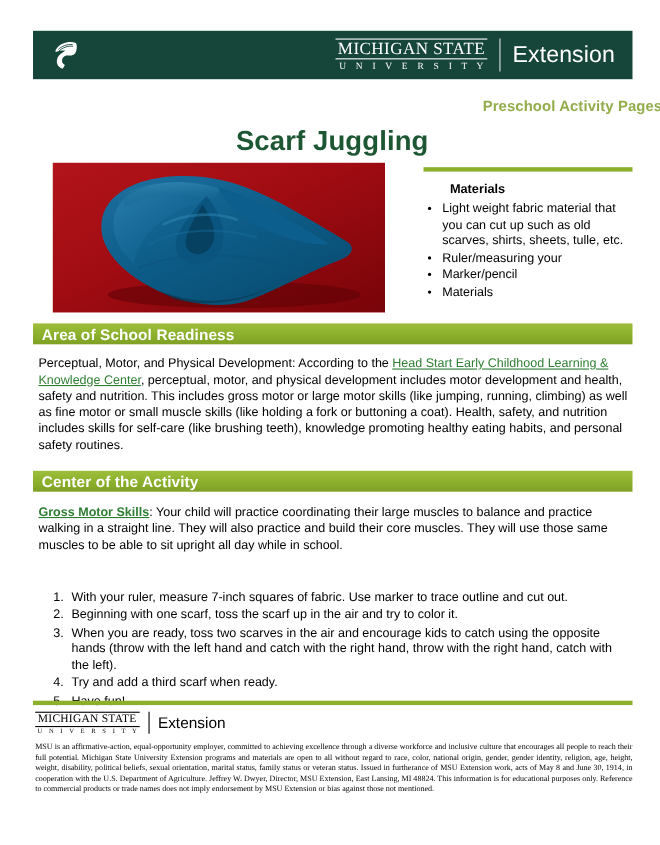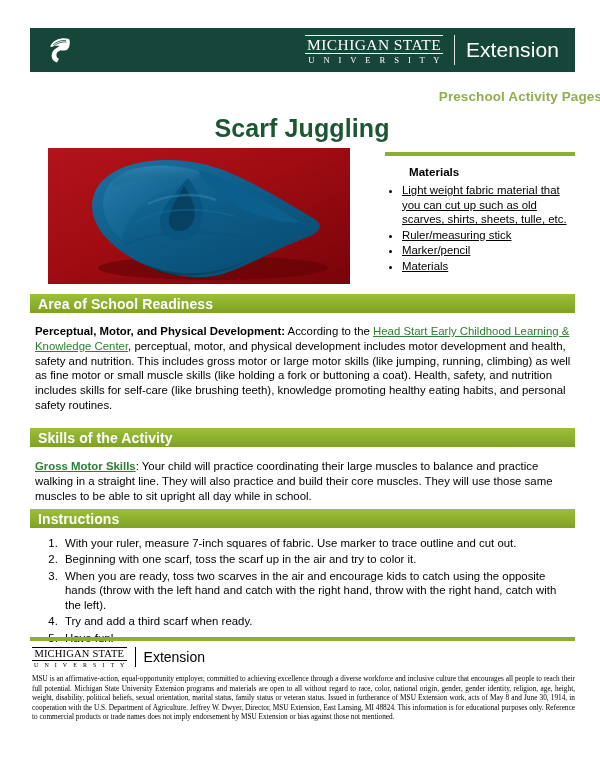--- a/index.html
+++ b/index.html
@@ -138,21 +138,20 @@
     font-size: 11.6px;
     font-weight: bold;
     color: #000;
     margin-bottom: 5px;
     padding-left: 24px;
   }
   ul.mat-list {
     margin: 0;
     padding-left: 17px;
     list-style-type: disc;
-    text-decoration: underline;
   }
   ul.mat-list li {
     font-size: 11.4px;
     line-height: 14.6px;
     margin-bottom: 1px;
     color: #000;
   }
 
   
   .sec-bar {
@@ -171,21 +170,21 @@
     letter-spacing: 0.1px;
   }
   .sec-body {
     position: absolute;
     left: 33px;
     width: 537px;
     font-size: 11.4px;
     line-height: 14.8px;
     color: #000;
   }
-  .sec-body b { font-weight: bold; margin-top: 11px; }
+  .sec-body b { font-weight: normal; margin-top: 11px; }
   a.greenlink {
     color: #2E7D32;
     text-decoration: underline;
   }
   a.greenlink-bold {
     color: #2E7D32;
     text-decoration: underline;
     font-weight: bold;
   }
 
@@ -322,37 +321,36 @@
       <path d="M60 30 C86 16, 124 14, 152 24 L146 34 C120 26, 88 28, 66 40 Z" fill="url(#foldhi)" opacity="0.55"></path>
       <path d="M96 116 C130 130, 168 128, 200 112 C176 126, 140 132, 110 124 Z" fill="#052F46" opacity="0.5"></path>
     </svg>
   </div>
 
   <div class="materials">
     <div class="mat-rule"></div>
     <div class="mat-title">Materials</div>
     <ul class="mat-list">
       <li>Light weight fabric material that you can cut up such as old scarves, shirts, sheets, tulle, etc.</li>
-      <li>Ruler/measuring stick</li>
+      <li>Ruler/measuring your</li>
       <li>Marker/pencil</li>
       <li>Materials</li>
     </ul>
   </div>
 
   <div class="sec-bar" style="top:294px;">Area of School Readiness</div>
   <div class="sec-body" style="top:324px;">
     <b>Perceptual, Motor, and Physical Development:</b><span> According to the </span><a class="greenlink" href="#">Head Start Early Childhood Learning &amp; Knowledge Center</a><span>, perceptual, motor, and physical development includes motor development and health, safety and nutrition. This includes gross motor or large motor skills (like jumping, running, climbing) as well as fine motor or small muscle skills (like holding a fork or buttoning a coat). Health, safety, and nutrition includes skills for self-care (like brushing teeth), knowledge promoting healthy eating habits, and personal safety routines.</span>
   </div>
 
-  <div class="sec-bar" style="top:428px;">Skills of the Activity</div>
+  <div class="sec-bar" style="top:428px;">Center of the Activity</div>
   <div class="sec-body" style="top:459px;">
     <a class="greenlink-bold" href="#">Gross Motor Skills</a><span>: Your child will practice coordinating their large muscles to balance and practice walking in a straight line. They will also practice and build their core muscles. They will use those same muscles to be able to sit upright all day while in school.</span>
   </div>
 
-  <div class="sec-bar" style="top:509px;">Instructions</div>
   <div class="sec-body" style="top:536px;">
     <ol class="instructions">
       <li>With your ruler, measure 7-inch squares of fabric. Use marker to trace outline and cut out.</li>
       <li>Beginning with one scarf, toss the scarf up in the air and try to color it.</li>
       <li>When you are ready, toss two scarves in the air and encourage kids to catch using the opposite hands (throw with the left hand and catch with the right hand, throw with the right hand, catch with the left).</li>
       <li>Try and add a third scarf when ready.</li>
       <li>Have fun!</li>
     </ol>
   </div>
 

